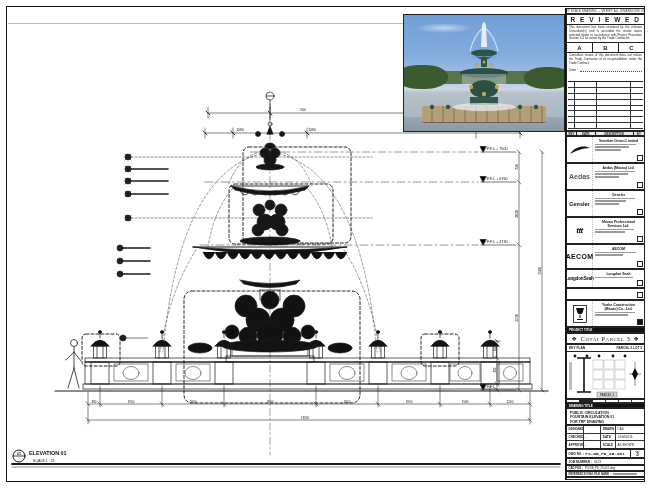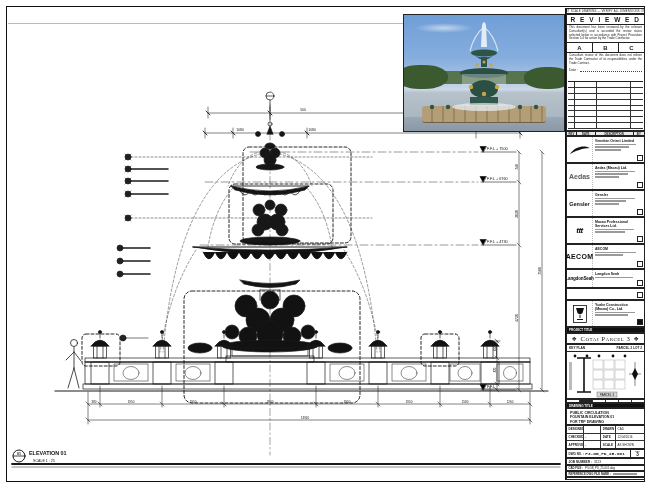--- a/index.html
+++ b/index.html
@@ -34,21 +34,21 @@
   .abc div:last-child{border-right:none;}
   .dateline{display:flex;align-items:flex-end;font-size:3.4px;padding:1.5px 2px 1px 2px;gap:2px;}
   .dotted{flex:1;border-bottom:0.8px dotted #444;height:3px;}
   .grid{position:absolute;left:1px;right:1px;bottom:1px;height:47px;display:flex;flex-direction:column;border-top:0.5px solid #222;}
   .grow{flex:1;display:flex;border-bottom:0.5px solid #333;}
   .grow div{border-right:0.5px solid #333;}
   .gc1{width:8%;}.gc2{width:30%;}.gc3{width:46%;}.gc4{width:16%;border-right:none!important;}
   .fillbar{align-self:center;height:1.6px;background:#8d8d8d;width:80%;margin:auto;}
   .revhdr{height:5px;display:flex;background:#e8e8e8;}
   .revhdr div{font-size:2.8px;font-weight:bold;display:flex;align-items:center;justify-content:center;border-right:0.5px solid #222;}
-  .consult{display:flex;}
+  .consult{display:flex;text-align:center;}
   .logozone{width:25px;display:flex;align-items:center;justify-content:center;border-right:0.5px dotted #bbb;}
   .conbody{flex:1;padding:1.5px 2px;position:relative;}
   .cname{font-size:3.5px;font-weight:bold;color:#111;line-height:1.15;}
   .tb{height:1.5px;background:#9a9a9a;margin:1.2px 0;}
   .cb{position:absolute;right:1.5px;bottom:1.5px;width:4px;height:4px;border:0.6px solid #222;}
   .lg-aedas{font-size:7px;font-weight:600;color:#5a5a5a;}
   .lg-gensler{font-size:5.5px;font-weight:800;color:#0d0d0d;}
   .lg-ttt{font-size:8px;font-weight:800;font-style:italic;color:#0d0d0d;letter-spacing:-.5px;}
   .lg-aecom{font-size:7px;font-weight:800;color:#0d0d0d;letter-spacing:.3px;}
   .lg-langdon{font-size:4.6px;font-weight:800;color:#0d0d0d;letter-spacing:-.2px;}

